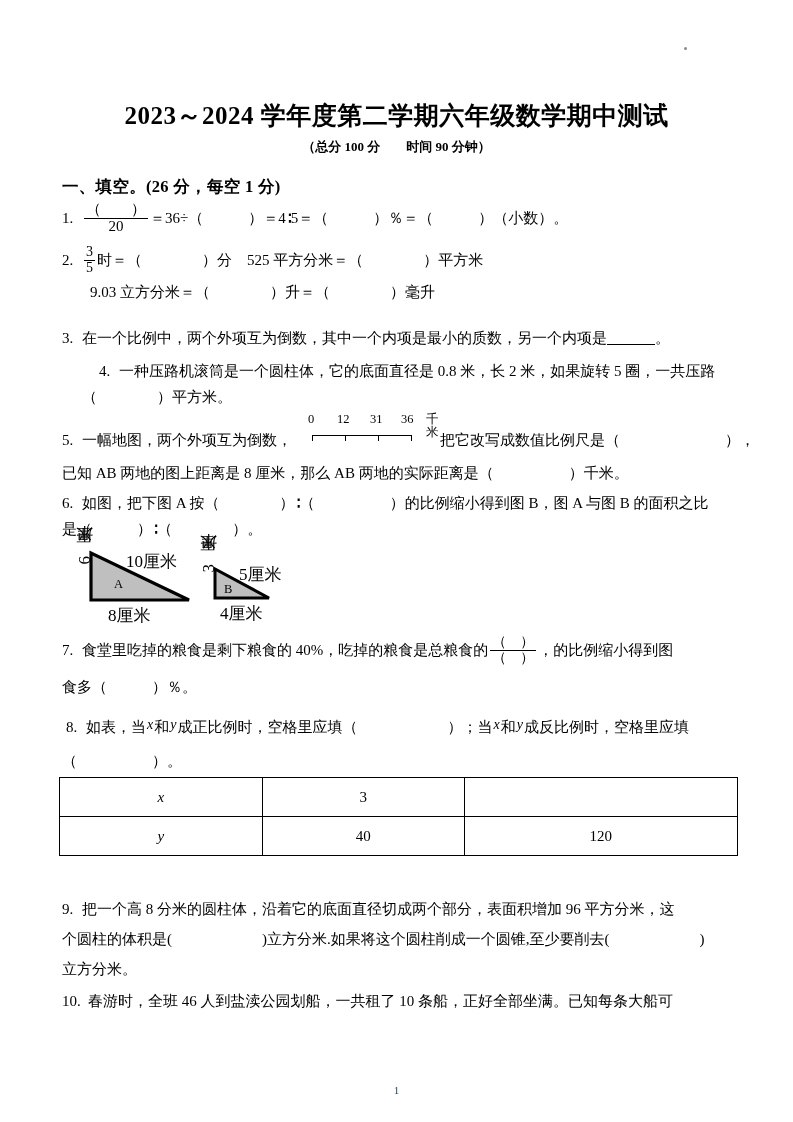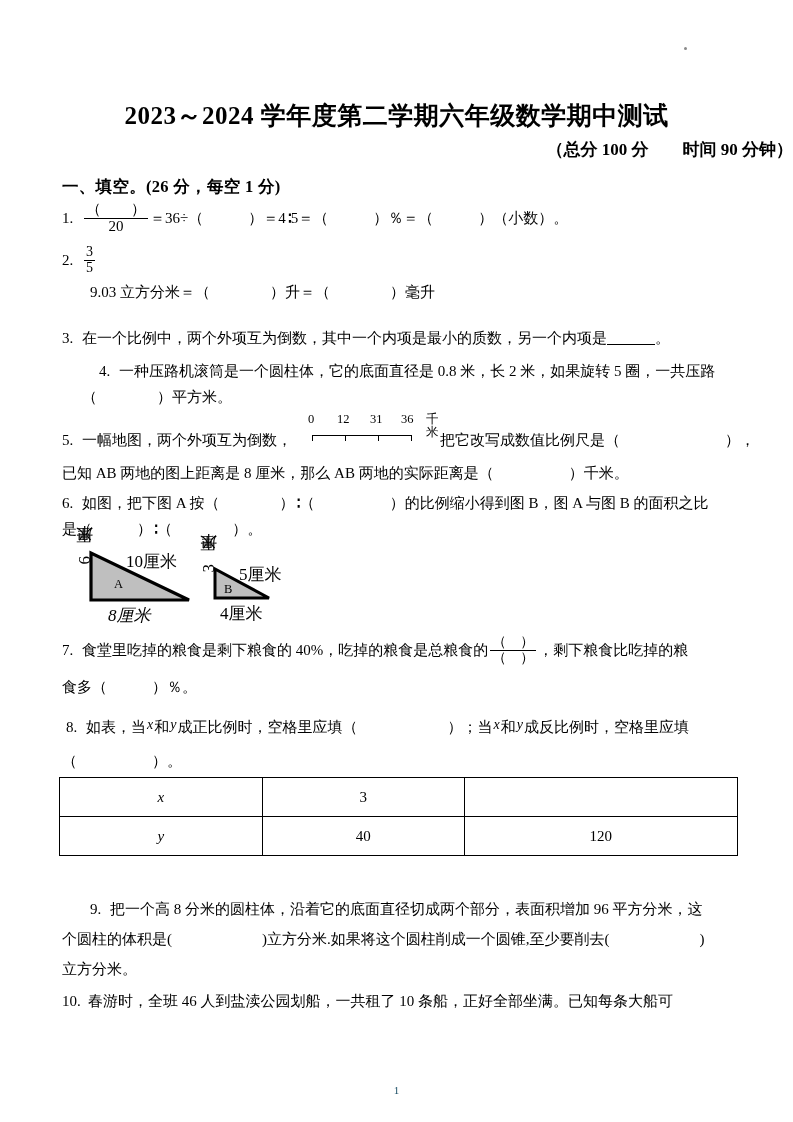--- a/index.html
+++ b/index.html
@@ -41,23 +41,23 @@
     text-align: center;
     font-family: "Liberation Serif", "DejaVu Serif", serif;
     font-weight: bold;
     font-size: 25px;
     letter-spacing: 0.5px;
   }
   .doc-subtitle {
     position: absolute;
     left: 0; top: 138px;
     width: 793px;
-    text-align: right;
+    text-align: center;
     font-weight: bold;
-    font-size: 17px;
+    font-size: 13px;
   }
 
   
   .section-head {
     position: absolute;
     left: 62px;
     top: 176px;
     font-weight: bold;
     font-size: 16.5px;
     letter-spacing: 0.3px;
@@ -216,21 +216,21 @@
   <div class="doc-title">2023～2024 学年度第二学期六年级数学期中测试</div>
   <div class="doc-subtitle">（总分 100 分　　时间 90 分钟）</div>
 
   <div class="section-head">一、填空。(26 分，每空 1 分)</div>
 
   <div class="q" style="left:62px; top:203px;">
     <span class="qnum">1.</span><span class="frac"><span class="num">（　　）</span><span class="den">20</span></span><span>＝36÷（　　　）＝4∶5＝（　　　）％＝（　　　）（小数）。</span>
   </div>
 
   <div class="q" style="left:62px; top:246px;">
-    <span class="qnum">2.</span><span class="frac small"><span class="num">3</span><span class="den">5</span></span>
+    <span class="qnum">2.</span><span class="frac small"><span class="num">3</span><span class="den">5</span></span><span>时＝（　　　　）分　525 平方分米＝（　　　　）平方米</span>
   </div>
   <div class="q" style="left:90px; top:281px;">
     <span>9.03 立方分米＝（　　　　）升＝（　　　　）毫升</span>
   </div>
 
   <div class="q" style="left:62px; top:327px;">
     <span class="qnum">3.</span><span>在一个比例中，两个外项互为倒数，其中一个内项是最小的质数，另一个内项是</span><span class="ul-blank"></span><span>。</span>
   </div>
 
   <div class="q" style="left:62px; top:360px;margin-left:37px;">
@@ -269,38 +269,38 @@
   </div>
 
   <div class="figs">
 
     <div class="tri-wrap" style="left:22px; top:4px; width:110px; height:56px;">
       <svg class="tri" width="110" height="56" viewBox="0 0 110 56">
         <polygon points="5,3 5,50 103,50" fill="#bfbfbf" stroke="#000000" stroke-width="3.2" stroke-linejoin="miter"></polygon>
       </svg>
       <span class="tri-name" style="left:28px; top:27px;">A</span>
       <span class="fig-label" style="left:40px; top:0px;">10厘米</span>
-      <span class="fig-label" style="left:22px; top:54px;font-style:italic;">8厘米</span>
+      <span class="fig-label" style="left:22px; top:54px;">8厘米</span>
       <span class="fig-label vert" style="left:-13px; top:6px;">6厘米</span>
     </div>
 
     <div class="tri-wrap" style="left:147px; top:20px; width:70px; height:44px;">
       <svg class="tri" width="70" height="42" viewBox="0 0 70 42">
         <polygon points="4,3 4,32 58,32" fill="#bfbfbf" stroke="#000000" stroke-width="3" stroke-linejoin="miter"></polygon>
       </svg>
       <span class="tri-name" style="left:13px; top:16px;">B</span>
       <span class="fig-label" style="left:28px; top:-3px;">5厘米</span>
       <span class="fig-label" style="left:9px; top:36px;">4厘米</span>
       <span class="fig-label vert" style="left:-14px; top:-2px;">3厘米</span>
     </div>
 
   </div>
 
   <div class="q" style="left:62px; top:636px;">
-    <span class="qnum">7.</span><span>食堂里吃掉的粮食是剩下粮食的 40%，吃掉的粮食是总粮食的</span><span class="frac small"><span class="num">（　）</span><span class="den">（　）</span></span><span>，剩下粮食比吃掉的粮</span>
+    <span class="qnum">7.</span><span>食堂里吃掉的粮食是剩下粮食的 40%，吃掉的粮食是总粮食的</span><span class="frac small"><span class="num">（　）</span><span class="den">（　）</span></span><span>，的比例缩小得到图</span>
   </div>
   <div class="q" style="left:62px; top:676px;">
     <span>食多（　　　）％。</span>
   </div>
 
   <div class="q" style="left:66px; top:716px;">
     <span class="qnum">8.</span><span>如表，当</span><span class="mv">x</span><span>和</span><span class="mv">y</span><span>成正比例时，空格里应填（　　　　　　）；当</span><span class="mv">x</span><span>和</span><span class="mv">y</span><span>成反比例时，空格里应填</span>
   </div>
   <div class="q" style="left:62px; top:750px;">
     <span>（　　　　　）。</span>
@@ -314,21 +314,21 @@
         <td class="c2"></td>
       </tr>
       <tr>
         <td class="c0"><span class="mv flat">y</span></td>
         <td class="c1">40</td>
         <td class="c2">120</td>
       </tr>
     </tbody>
   </table>
 
-  <div class="q" style="left:62px; top:898px;margin-left:28px;">
+  <div class="q" style="left:62px; top:898px;">
     <span class="qnum">9.</span><span>把一个高 8 分米的圆柱体，沿着它的底面直径切成两个部分，表面积增加 96 平方分米，这</span>
   </div>
   <div class="q" style="left:62px; top:928px;">
     <span>个圆柱的体积是(　　　　　　)立方分米.如果将这个圆柱削成一个圆锥,至少要削去(　　　　　　)</span>
   </div>
   <div class="q" style="left:62px; top:958px;">
     <span>立方分米。</span>
   </div>
 
   <div class="q" style="left:62px; top:990px;">

